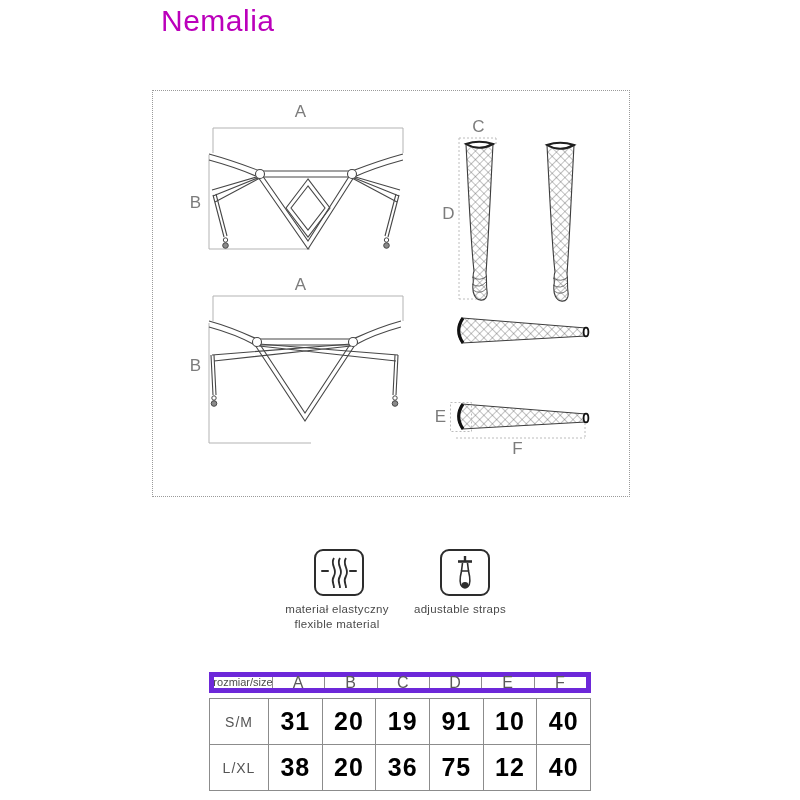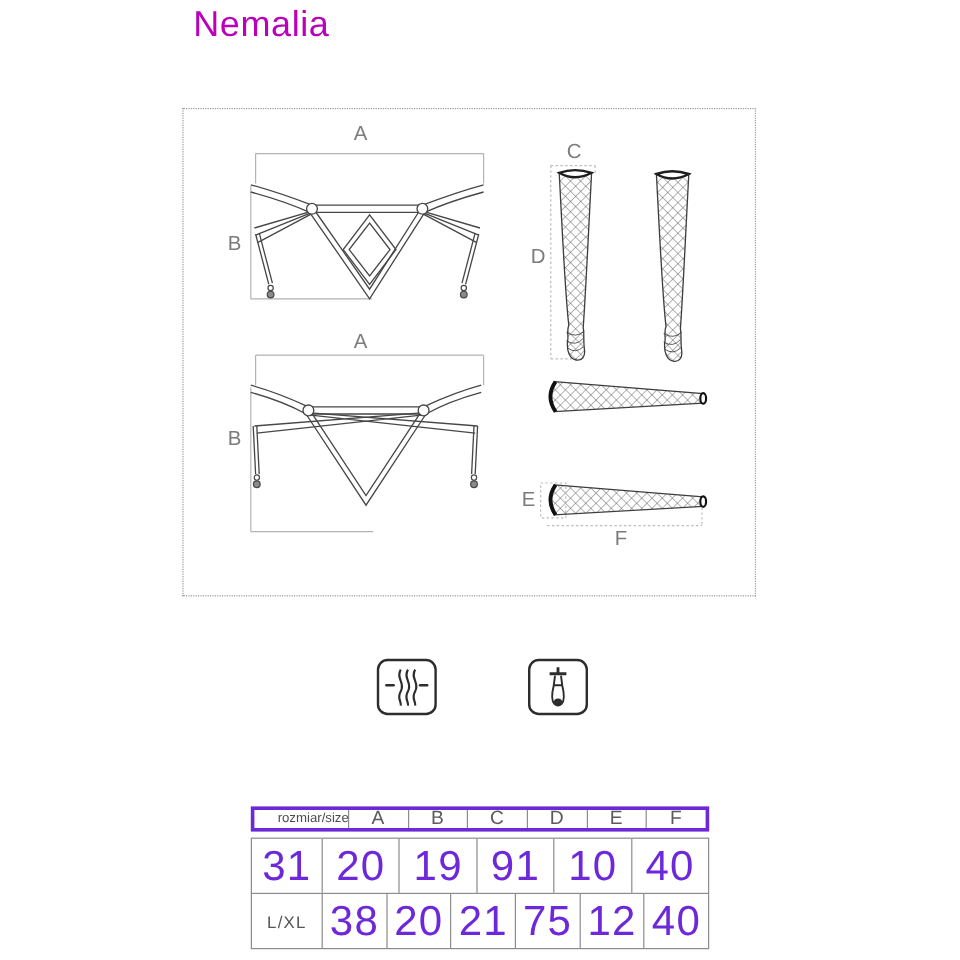--- a/index.html
+++ b/index.html
@@ -15,31 +15,31 @@
   .dim{position:absolute;transform:translate(-50%,-50%);font-size:17px;
        color:#7c7c7c;letter-spacing:1px;}
 
   .icon-box{position:absolute;width:46px;height:43px;border:2px solid #2d2d2d;
             border-radius:9px;display:flex;align-items:center;justify-content:center;
             background:#fff;}
   .cap{position:absolute;width:180px;text-align:center;font-size:11.5px;
        line-height:15px;color:#4a4a4a;letter-spacing:.3px;}
 
   .size-table{position:absolute;left:209px;top:672px;width:382px;color:#4c4c4c;}
-  .thead{display:flex;height:21px;border:3px solid #6d28d9;box-sizing:border-box;padding-left:20px;}
+  .thead{display:flex;height:21px;border:5px solid #6d28d9;box-sizing:border-box;}
   .tbody{margin-top:5px;border:1px solid #8c8c8c;box-sizing:border-box;}
   .trow{display:flex;height:45px;}
   .trow + .trow{border-top:1px solid #8c8c8c;}
   .tc{flex:1;display:flex;align-items:center;justify-content:center;
       border-left:1px solid #8c8c8c;line-height:1;}
   .tc:first-child{border-left:none;flex:none;width:58px;}
   .thead .tc{font-size:16px;color:#5a5a5a;letter-spacing:1px;}
   .thead .tc:first-child{font-size:11px;letter-spacing:0;color:#4c4c4c;}
   .rowlabel{font-size:14px;letter-spacing:1px;color:#555;}
-  .num{font-size:35px;color:#6d28d9;letter-spacing:1px;}
+  .num{font-size:25px;color:#000000;letter-spacing:1px;font-weight:bold;}
 </style>
 </head>
 <body>
 
 <div class="page">
 
   <div class="title">Nemalia</div>
 
   <div class="draw-box">
     <svg class="tsvg" width="476" height="405" viewBox="0 0 476 405">
@@ -136,59 +136,65 @@
         <path d="M4 17H10"></path>
           <path d="M32 17H38"></path>
       </g>
       <g stroke="#2d2d2d" stroke-width="1.8" fill="none">
         <path d="M16 4C11.5 11 20 15 16 22C12.5 28 16.5 30 16 34"></path>
         <path d="M22 4C17.5 11 26 15 22 22C18.5 28 22.5 30 22 34"></path>
         <path d="M28 4C23.5 11 32 15 28 22C24.5 28 28.5 30 28 34"></path>
       </g>
     </svg>
   </div>
+  <div class="cap" style="left:247px;top:602px">
+    <div class="cap-line">materiał elastyczny</div>
+    <div class="cap-line">flexible material</div>
+  </div>
 
   <div class="icon-box" style="left:440px;top:549px">
     <svg width="42" height="38" viewBox="0 0 42 38">
       <g stroke="#2d2d2d" fill="none">
         <path d="M21 2V7" stroke-width="2.4"></path>
         <path d="M14 7.5H28" stroke-width="2.6"></path>
         <path d="M18.5 9L17.5 17M23.5 9L24.5 17" stroke-width="1.6"></path>
         <path d="M17.5 17C15.5 25 15.5 30 18 32.5C19.8 34.3 22.2 34.3 24 32.5C26.5 30 26.5 25 24.5 17Z" stroke-width="1.6"></path>
       </g>
       <ellipse cx="21" cy="31" rx="3.4" ry="3" fill="#2d2d2d"></ellipse>
     </svg>
   </div>
   <div class="cap" style="left:370px;top:602px">
+    <div class="cap-line">adjustable straps</div>
   </div>
 
   <div class="size-table">
     <div class="thead">
       <div class="tc">rozmiar/size</div>
       <div class="tc">A</div>
       <div class="tc">B</div>
       <div class="tc">C</div>
       <div class="tc">D</div>
       <div class="tc">E</div>
       <div class="tc">F</div>
     </div>
     <div class="tbody">
       <div class="trow">
+        <div class="tc rowlabel">S/M</div>
         <div class="tc num">31</div>
         <div class="tc num">20</div>
         <div class="tc num">19</div>
         <div class="tc num">91</div>
         <div class="tc num">10</div>
         <div class="tc num">40</div>
       </div>
       <div class="trow">
         <div class="tc rowlabel">L/XL</div>
         <div class="tc num">38</div>
         <div class="tc num">20</div>
-        <div class="tc num">21</div>
+        <div class="tc num">36</div>
         <div class="tc num">75</div>
         <div class="tc num">12</div>
         <div class="tc num">40</div>
       </div>
     </div>
   </div>
 
 </div>
 
 </body></html>

